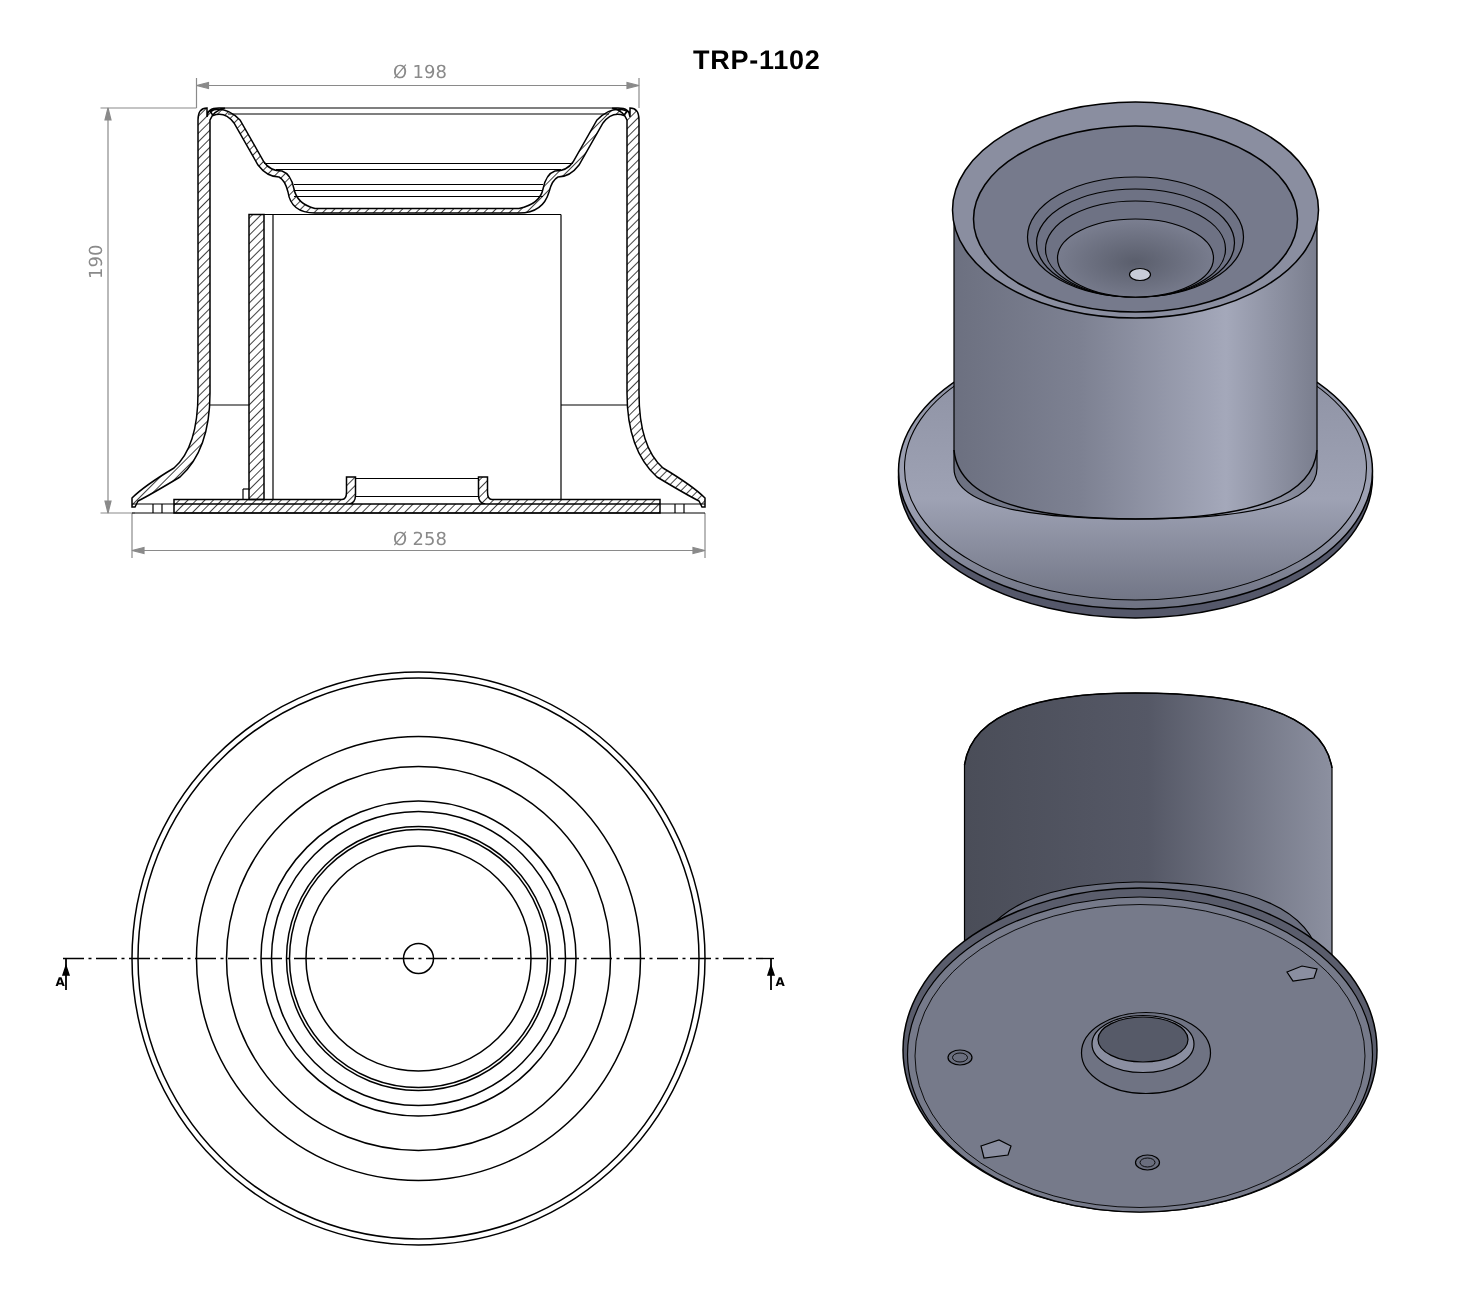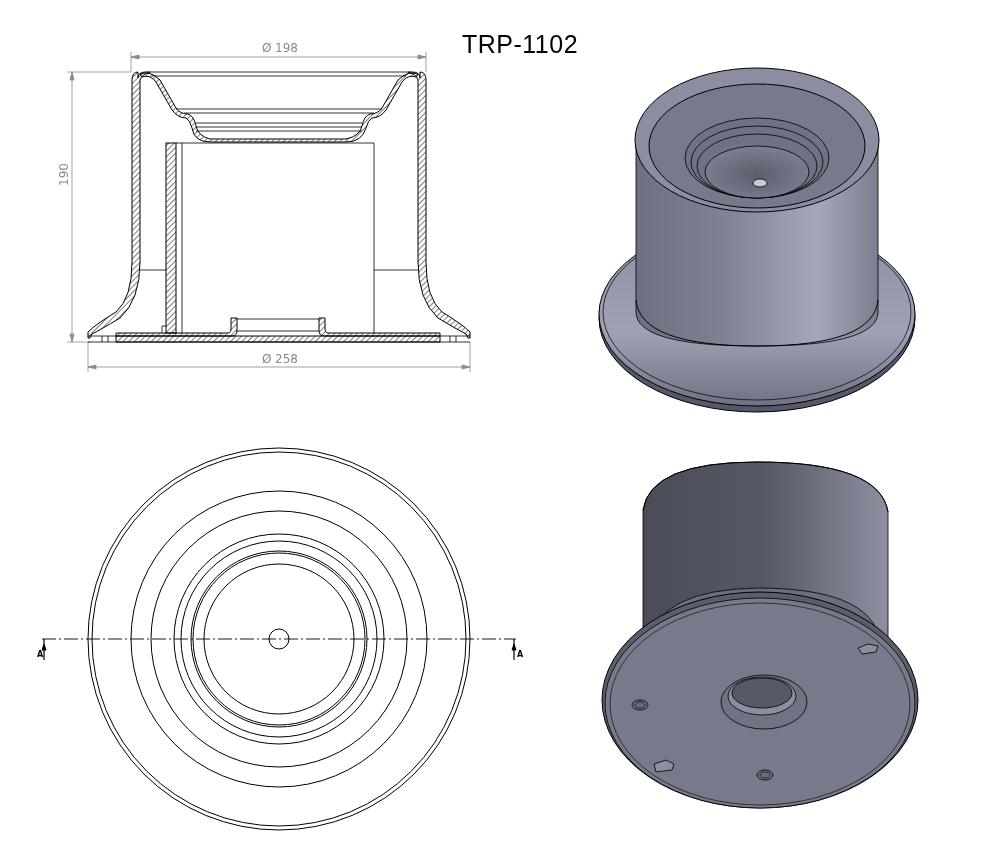--- a/index.html
+++ b/index.html
@@ -1,17 +1,17 @@
 <!DOCTYPE html>
 <html><head>
 <meta charset="utf-8">
 <style>
   html, body { margin:0; padding:0; background:#ffffff; }
   body { width:988px; height:861px; position:relative; overflow:hidden; font-family:"DejaVu Sans", sans-serif; }
-  .title { position:absolute; left:462px; top:30px; font-family:"Liberation Sans", sans-serif; font-weight:normal; font-size:25px; letter-spacing:0.5px; color:#000; }
+  .title { position:absolute; left:462px; top:30px; font-family:"Liberation Sans", sans-serif; font-weight:bold; font-size:18px; letter-spacing:0.5px; color:#000; }
   svg { position:absolute; left:0; top:0; }
   .dimtxt { font-family:"DejaVu Sans", sans-serif; font-size:12px; fill:#8a8a8a; }
   .sectxt { font-family:"DejaVu Sans", sans-serif; font-size:8px; fill:#000; font-weight:bold; }
 </style>
 </head>
 <body>
 
 <div class="title">TRP-1102</div>
 
 <svg width="988" height="861" viewBox="0 0 988 861">

